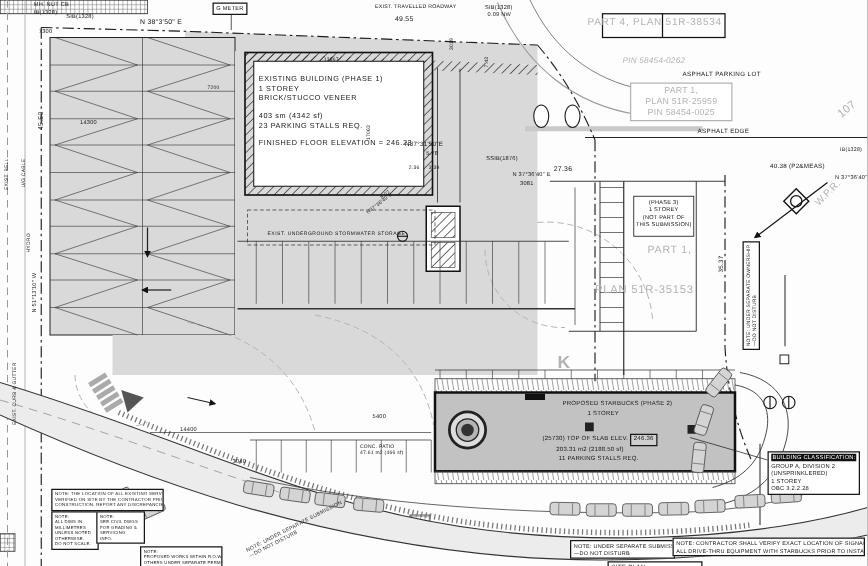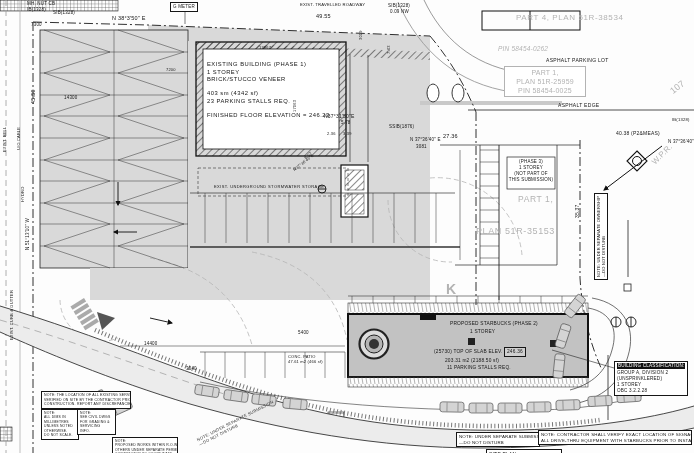--- a/index.html
+++ b/index.html
@@ -231,21 +231,21 @@
       <div class="ann" style="left: 390px; top: 9px; font-size: 4.5px;">0.09 NW</div>
       <div class="ann" style="left: 316px; top: 13px; font-size: 5.5px;">49.55</div>
       <div class="ann" style="left: 31px; top: 22px; font-size: 4.5px;">7300</div>
       <div class="ann" style="left: 358px; top: 40px; font-size: 4px; transform: rotate(-90deg);">3019</div>
       <div class="ann" style="left: 386px; top: 54px; font-size: 4px; transform: rotate(-90deg);">7.43</div>
       <div class="ann" style="left: 30px; top: 104px; font-size: 5.5px; transform: rotate(-90deg);">45.50</div>
       <div class="ann" style="left: 64px; top: 95px; font-size: 4.5px;">14300</div>
       <div class="ann" style="left: 259px; top: 45px; font-size: 4px;">13867</div>
       <div class="ann" style="left: 166px; top: 67px; font-size: 4px;">7200</div>
       <div class="ann" style="left: 292px; top: 112px; font-size: 4px; transform: rotate(-90deg);">17063</div>
-      <div class="ann" style="left: 470px; top: 13px; font-size: 8px; color: rgb(179, 179, 179); letter-spacing: 0.6px; margin-left: 46px;">PART 4, PLAN 51R-38534</div>
+      <div class="ann" style="left: 470px; top: 13px; font-size: 8px; color: rgb(179, 179, 179); letter-spacing: 0.6px;">PART 4, PLAN 51R-38534</div>
       <div class="ann" style="left: 498px; top: 45px; font-size: 6.5px; color: rgb(179, 179, 179); font-style: italic;">PIN 58454-0262</div>
       <div class="ann" style="left: 546px; top: 57px; font-size: 5px; letter-spacing: 0.3px;">ASPHALT PARKING LOT</div>
       <div class="ann boxed" style="left: 504px; top: 66px; font-size: 7px; width: 76px; color: rgb(179, 179, 179); text-align: center; border-color: rgb(179, 179, 179);">
         <div>PART 1,</div>
         <div>PLAN 51R-25959</div>
         <div>PIN 58454-0025</div>
       </div>
       <div class="ann" style="left: 558px; top: 102px; font-size: 5px; letter-spacing: 0.3px;">ASPHALT EDGE</div>
       <div class="ann" style="left: 668px; top: 88px; font-size: 9px; transform: rotate(-38deg); color: rgb(179, 179, 179);">107</div>
       <div class="ann" style="left: 672px; top: 117px; font-size: 4.2px;">IB(1328)</div>

